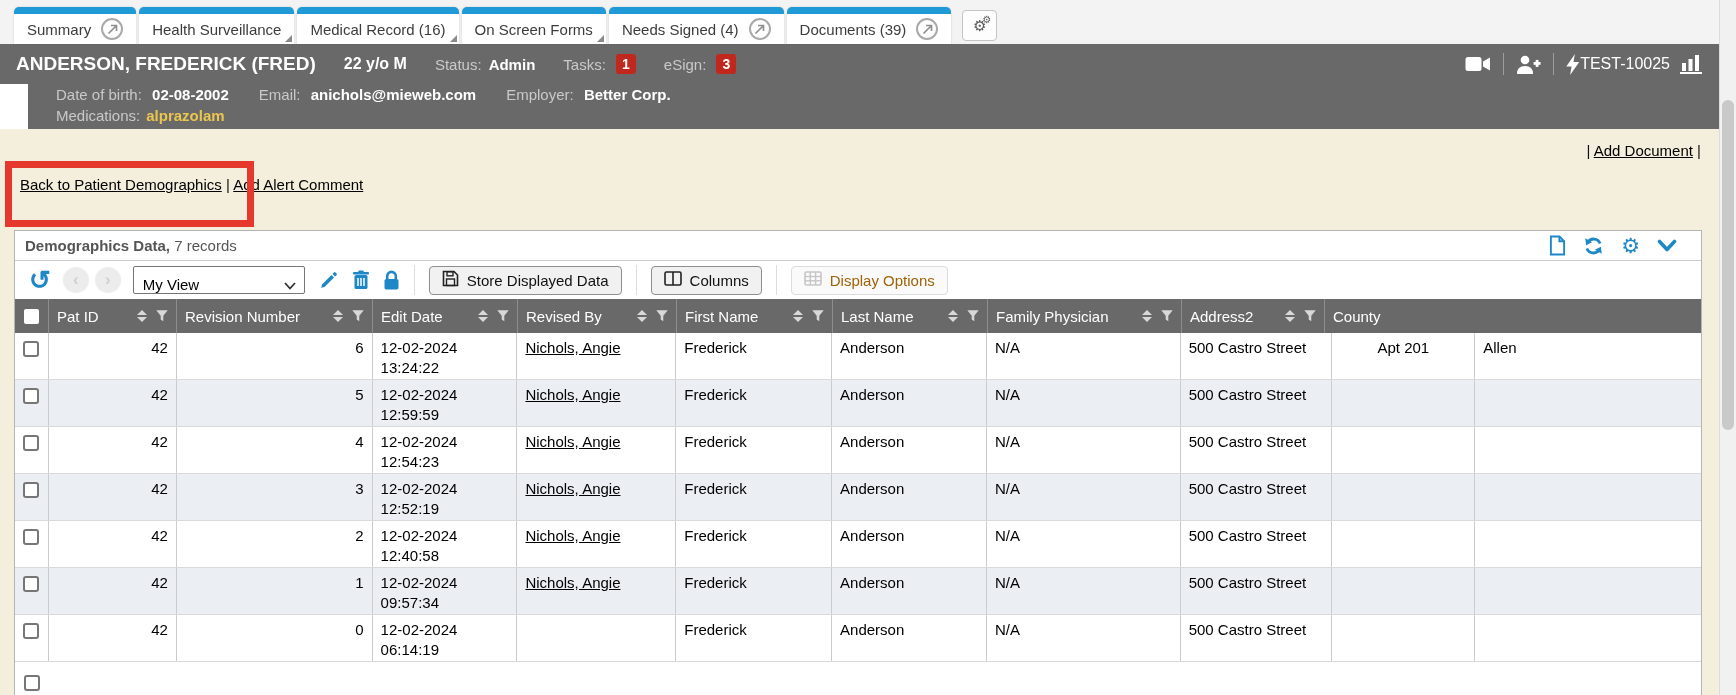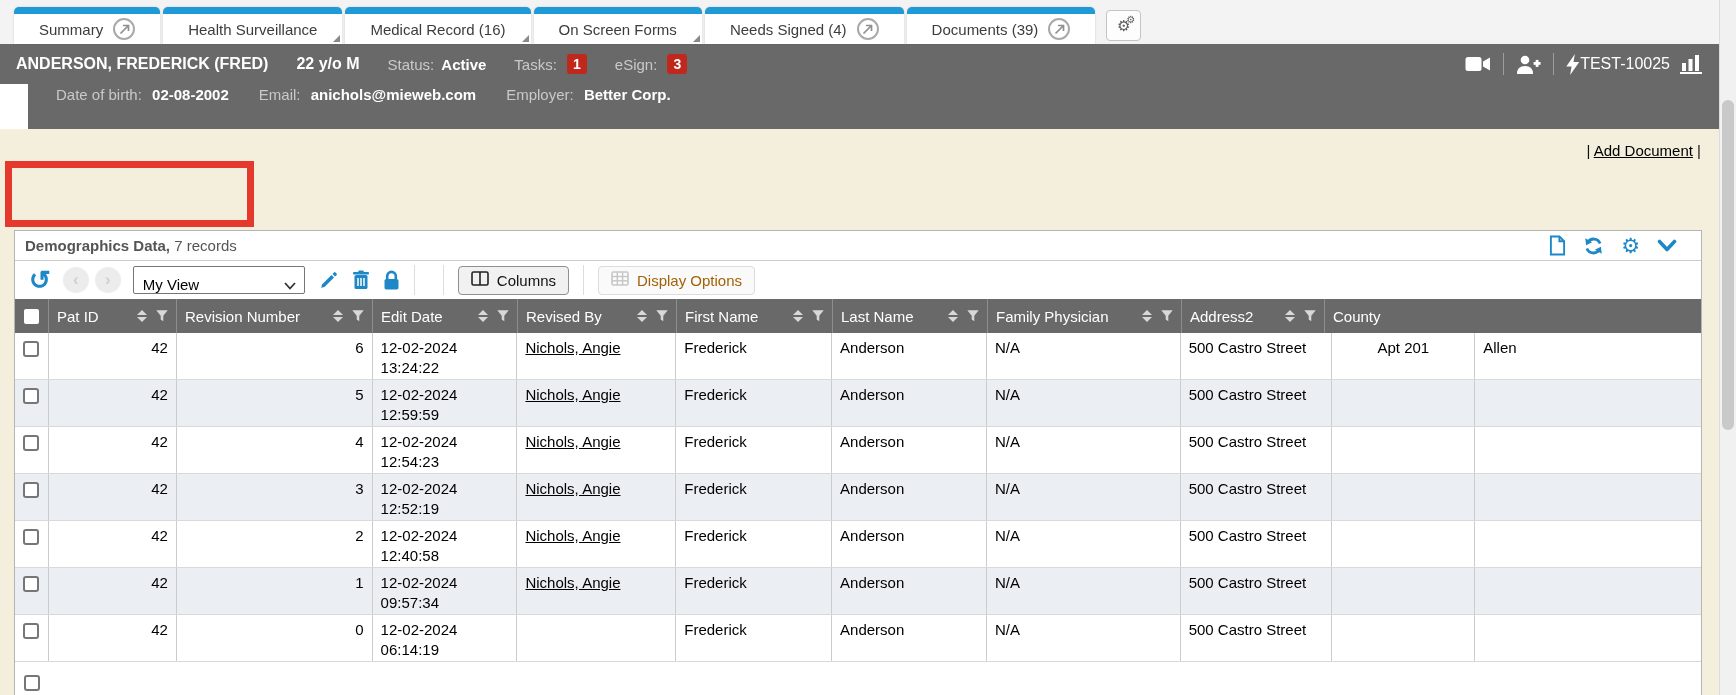--- a/index.html
+++ b/index.html
@@ -10,37 +10,37 @@
   }
   
   .scrollbar { position: absolute; right: 0; top: 0; width: 17px; height: 695px;
     background: #f1f1f1; border-left: 1px solid #dcdcdc; z-index: 50; }
   .scrollbar .thumb { position: absolute; left: 2px; right: 2px; top: 100px; height: 330px;
     background: #c9c9c9; border-radius: 6px; }
   
   .tabbar { height: 44px; width: 1719px; background: #f3f3f3; display: flex; align-items: flex-end;
     padding-left: 14px; gap: 3px; }
   .tab { position: relative; height: 37px; background: #fff; border-radius: 5px 5px 0 0;
-    border-top: 7px solid var(--accent); display: flex; align-items: center; padding: 0 25px;
+    border-top: 7px solid var(--accent); display: flex; align-items: center; padding: 0 13px;
     color: #3c3c3c; white-space: nowrap; cursor: pointer; box-shadow: 0 0 2px rgba(0,0,0,.18); }
   .tab.active { background: var(--accent); border-top-color: var(--accent); color: #fff; font-weight: bold; }
   .tab.dropdown::after { content: ""; position: absolute; right: 2px; bottom: 2px;
     border-bottom: 7px solid #8a8a8a; border-left: 7px solid transparent; }
   .tab.active.dropdown::after { border-bottom-color: #cfe9f7; }
   .ext-icon { display: inline-flex; align-items: center; justify-content: center;
     width: 22px; height: 22px; border: 2px solid #a9a9a9; border-radius: 50%; margin-left: 10px; background:#fff; }
   .gear-btn { height: 31px; width: 35px; margin-left: 8px; margin-bottom: 3px; background: #fdfdfd;
     border: 1px solid #c4c4c4; border-radius: 4px; display: flex; align-items: center; justify-content: center;
     color: #5a5a5a; position: relative; cursor: pointer; }
   .gear-btn .g1 { font-size: 15px; line-height: 1; }
   .gear-btn .g2 { font-size: 10px; line-height: 1; position: absolute; top: 4px; right: 5px; }
   
   .pt-bar1 { height: 40px; width: 1719px; background: var(--hdrgray); display: flex; align-items: center;
     padding: 0 16px; color: #fff; }
-  .pt-name { font-size: 16px; font-weight: bold; text-align: center; }
+  .pt-name { font-size: 19px; font-weight: bold; text-align: center; }
   .pt-age { font-size: 16px; font-weight: bold; margin-left: 28px; }
   .lbl { color: var(--lblgray); }
   .pt-bar1 .lbl { margin-left: 28px; }
   .pt-bar1 .val { margin-left: 7px; font-weight: bold; }
   .badge { display: inline-flex; align-items: center; justify-content: center; min-width: 20px; height: 20px;
     background: var(--badge); color: #fff; font-weight: bold; font-size: 14px; border-radius: 3px;
     margin-left: 10px; padding: 0 4px; cursor: pointer; }
   .pt-right { margin-left: auto; display: flex; align-items: center; }
   .vsep { width: 1px; height: 22px; background: #9d9d9d; margin: 0 12px; }
   .pt-id { font-size: 16px; margin: 0 10px 0 0; }
@@ -154,21 +154,21 @@
     <div class="gear-btn">
       <span class="g1">⚙</span>
       <span class="g2">⚙</span>
     </div>
   </div>
 
   <div class="pt-bar1">
     <span class="pt-name">ANDERSON, FREDERICK (FRED)</span>
     <span class="pt-age">22 y/o M</span>
     <span class="lbl">Status:</span>
-    <span class="val">Active</span>
+    <span class="val">Admin</span>
     <span class="lbl">Tasks:</span>
     <span class="badge">1</span>
     <span class="lbl">eSign:</span>
     <span class="badge">3</span>
     <span class="pt-right">
       <span class="icon-btn">
         <svg width="26" height="16" viewBox="0 0 26 16">
             <rect x="0.5" y="1" width="16" height="14" rx="2.5" fill="#fff"></rect>
             <path d="M18 5.5 L25 1.5 V14.5 L18 10.5 Z" fill="#fff"></path>
           </svg>
@@ -208,30 +208,39 @@
       </span>
       <span class="group">
         <span class="lbl">Email:</span>
         <span class="val">anichols@mieweb.com</span>
       </span>
       <span class="group">
         <span class="lbl">Employer:</span>
         <span class="val">Better Corp.</span>
       </span>
     </div>
+    <div class="row">
+      <span class="lbl">Medications:</span>
+      <span class="meds">alprazolam</span>
+    </div>
   </div>
 
   <div class="content">
 
     <div class="add-doc">
       <span>|</span>
       <a>Add Document</a>
       <span>|</span>
     </div>
 
+    <div class="links">
+      <a>Back to Patient Demographics</a>
+      <span>|</span>
+      <a>Add Alert Comment</a>
+    </div>
 
     <div class="red-box"></div>
 
     <div class="panel">
 
       <div class="panel-header">
         <span class="panel-title">
           <b>Demographics Data,</b>
           <span>7 records</span>
         </span>
@@ -289,20 +298,30 @@
               </svg>
           </span>
           <span class="icon-btn">
             <svg width="17" height="20" viewBox="0 0 17 20">
                 <path d="M4.2 9 V6.2 a4.3 4.3 0 0 1 8.6 0 V9" fill="none" stroke="#1e88c7" stroke-width="2.6"></path>
                 <rect x="1.5" y="9" width="14" height="10.5" rx="1.8" fill="#1e88c7"></rect>
               </svg>
           </span>
         </span>
         <span class="tbsep"></span>
+        <span class="btn">
+          <span>
+            <svg width="17" height="17" viewBox="0 0 17 17">
+                <path d="M1.5 1.5 H12 L15.5 5 V15.5 H1.5 Z" fill="none" stroke="#222" stroke-width="1.6"></path>
+                <rect x="4.5" y="9" width="8" height="6.5" fill="none" stroke="#222" stroke-width="1.4"></rect>
+                <rect x="5" y="1.8" width="6" height="4" fill="none" stroke="#222" stroke-width="1.4"></rect>
+              </svg>
+          </span>
+          <span>Store Displayed Data</span>
+        </span>
         <span class="tbsep"></span>
         <span class="btn">
           <span>
             <svg width="18" height="15" viewBox="0 0 18 15">
                 <rect x="1" y="1" width="16" height="13" rx="1.5" fill="none" stroke="#222" stroke-width="1.6"></rect>
                 <line x1="9" y1="1" x2="9" y2="14" stroke="#222" stroke-width="1.6"></line>
               </svg>
           </span>
           <span>Columns</span>
         </span>

